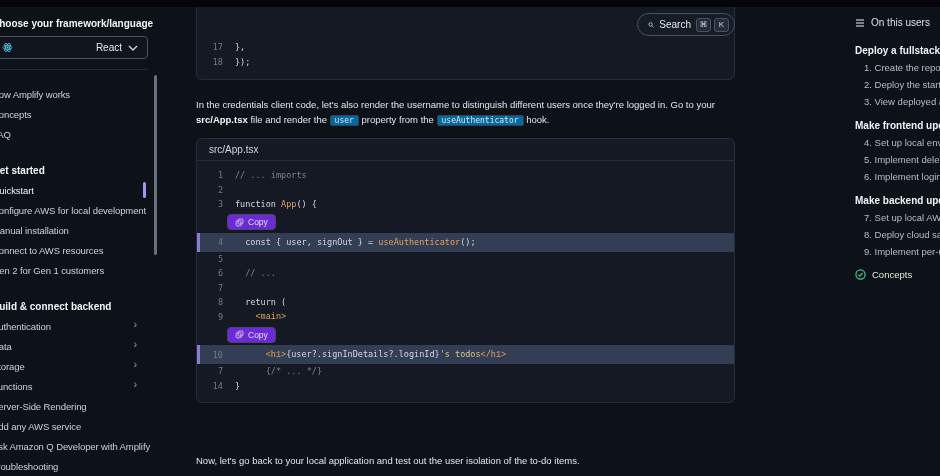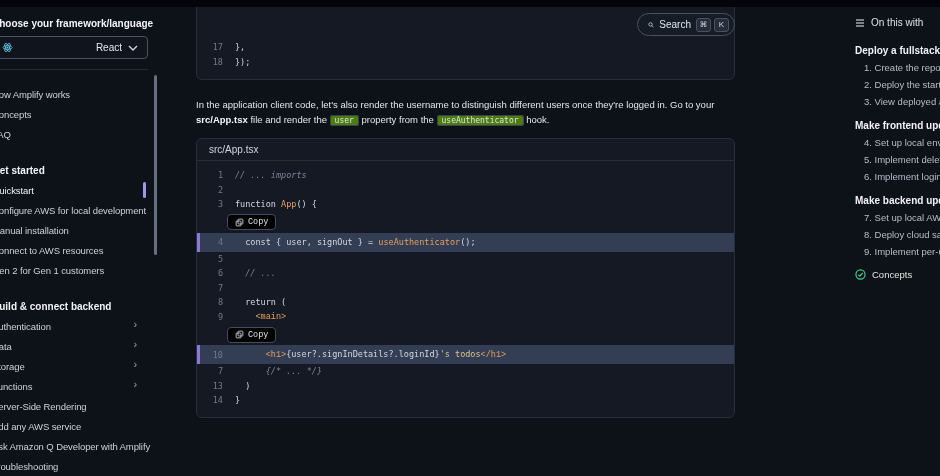--- a/index.html
+++ b/index.html
@@ -52,36 +52,36 @@
   .code-card.main-card { position:absolute; left:36px; top:131px; width:539px; }
   .code-header { padding:5px 12px; font-size:10px; color:#cfd4dc; border-bottom:1px solid #262e3c; }
   .code-body { padding:7px 0 9px 0; }
 
   .code-line { height:14.5px; display:flex; align-items:center; padding-left:6px; }
   .code-line.hl { height:19px; background:#333d53; box-shadow:inset 3px 0 0 #8a79d8; }
   .ln { width:20px; text-align:right; margin-right:12px; font-family:"DejaVu Sans Mono",monospace;
     font-size:8.5px; color:#717a89; flex:none; }
   .code { font-family:"DejaVu Sans Mono",monospace; font-size:8.5px; white-space:pre; }
   .tk-p  { color:#d3d8e0; }
-  .tk-cm { color:#7b8494; font-style:italic; }
+  .tk-cm { color:#7b8494; }
   .tk-fn { color:#e2a25e; }
   .tk-tag{ color:#e2a25e;font-family:Liberation Mono, monospace; }
   .tk-str{ color:#d6c687; }
 
   .copy-row { height:21px; display:flex; align-items:center; padding-left:30px; }
   .copy-btn { display:inline-flex; align-items:center; gap:4px; padding:2px 7px;
-    background:#000000; border:1px solid #434b5c; border-radius:4px; cursor:pointer;
-    font-family:Liberation Mono, monospace; font-size:8.5px; color:#dfe3ea; }
+    background:#6d28d9; border:1px solid #434b5c; border-radius:4px; cursor:pointer;
+    font-family:Liberation Sans, sans-serif; font-size:8.5px; color:#dfe3ea; }
 
   .para { position:absolute; left:36px; width:539px; font-size:9.5px; line-height:15px; color:#e3e7ec; }
   .para-1 { top:90px; }
   .para-2 { top:446px; }
   .para strong { color:#f3f5f8; }
   .inline-code { font-family:"DejaVu Sans Mono",monospace; font-size:8px; color:#dfe3ea;
-    background:#4d7c0f; border:1px solid #3a4150; border-radius:3px; padding:0 4px; }
+    background:#0369a1; border:1px solid #3a4150; border-radius:3px; padding:0 4px; }
 
   
   .toc { position:absolute; left:855px; top:7px; width:160px; }
   .toc-title { display:flex; align-items:center; gap:6px; margin-top:9px; height:13px;
     font-size:10px; color:#dbe0e8; white-space:nowrap; }
   .toc-header { height:18px; display:flex; align-items:center; margin-top:6px;
     font-size:10px; font-weight:bold; color:#f0f2f6; white-space:nowrap; }
   .toc-header:first-of-type { margin-top:12px; }
   .toc-item { height:17px; display:flex; align-items:center; padding-left:9px;
     font-size:9.5px; color:#b7bec9; white-space:nowrap; cursor:pointer; }
@@ -194,21 +194,21 @@
             <span class="ln">17</span>
             <span class="code"><span class="tk-p">},</span></span>
           </div>
           <div class="code-line">
             <span class="ln">18</span>
             <span class="code"><span class="tk-p">});</span></span>
           </div>
         </div>
     </div>
 
-    <p class="para para-1"><span>In the application client code, let's also render the username to distinguish different users once they're logged in. Go to your </span><strong>src/App.tsx</strong><span> file and render the </span><code class="inline-code">user</code><span> property from the </span><code class="inline-code">useAuthenticator</code><span> hook.</span></p>
+    <p class="para para-1"><span>In the credentials client code, let's also render the username to distinguish different users once they're logged in. Go to your </span><strong>src/App.tsx</strong><span> file and render the </span><code class="inline-code">user</code><span> property from the </span><code class="inline-code">useAuthenticator</code><span> hook.</span></p>
 
     <div class="code-card main-card">
       <div class="code-header">src/App.tsx</div>
       <div class="code-body">
           <div class="code-line">
             <span class="ln">1</span>
             <span class="code"><span class="tk-cm">// ... imports</span></span>
           </div>
           <div class="code-line">
             <span class="ln">2</span>
@@ -262,40 +262,37 @@
           </div>
           <div class="code-line hl">
             <span class="ln">10</span>
             <span class="code"><span class="tk-p">      </span><span class="tk-tag">&lt;h1&gt;</span><span class="tk-p">{user?.signInDetails?.loginId}</span><span class="tk-str">'s todos</span><span class="tk-tag">&lt;/h1&gt;</span></span>
           </div>
           <div class="code-line">
             <span class="ln">7</span>
             <span class="code"><span class="tk-cm">      {/* ... */}</span></span>
           </div>
           <div class="code-line">
-            <span class="ln">13</span>
-            <span class="code"><span class="tk-p">  )</span></span>
-          </div>
-          <div class="code-line">
             <span class="ln">14</span>
             <span class="code"><span class="tk-p">}</span></span>
           </div>
         </div>
     </div>
 
+    <p class="para para-2">Now, let's go back to your local application and test out the user isolation of the to-do items.</p>
   </main>
 
   <aside class="toc">
     <div class="toc-title">
       <svg width="10" height="10" viewBox="0 0 10 10">
         <line x1="1" y1="2" x2="9" y2="2" stroke="#c6ccd6" stroke-width="1.2"></line>
         <line x1="1" y1="5" x2="9" y2="5" stroke="#c6ccd6" stroke-width="1.2"></line>
         <line x1="1" y1="8" x2="9" y2="8" stroke="#c6ccd6" stroke-width="1.2"></line>
       </svg>
-      <span>On this with</span>
+      <span>On this users</span>
     </div>
     <div>
         <div class="toc-header">Deploy a fullstack app</div>
         <div class="toc-item">1. Create the repository</div>
         <div class="toc-item">2. Deploy the starter app</div>
         <div class="toc-item">3. View deployed app</div>
         <div class="toc-header">Make frontend updates</div>
         <div class="toc-item">4. Set up local environment</div>
         <div class="toc-item">5. Implement delete functionality</div>
         <div class="toc-item">6. Implement login UI</div>

